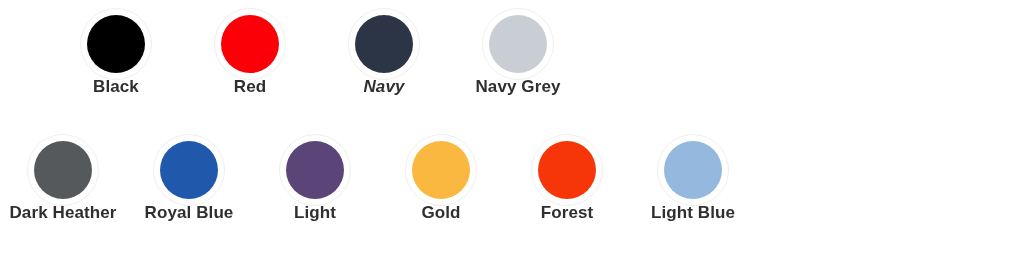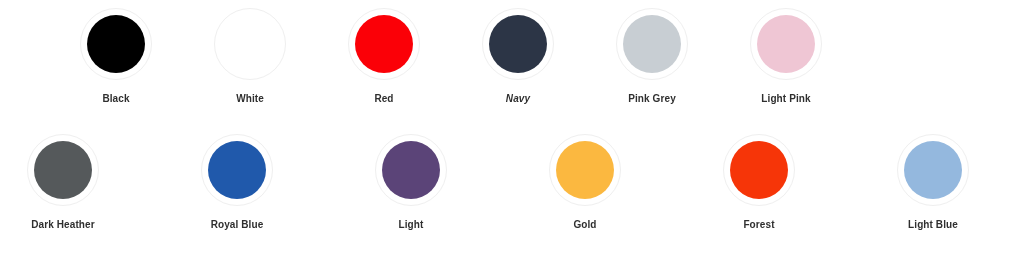--- a/index.html
+++ b/index.html
@@ -35,21 +35,20 @@
   .swatch-row.row-top {
     top: 8px;
     padding-left: 49px;
     box-sizing: border-box;
   }
 
   .swatch-row.row-bottom {
     top: 134px;
     padding-left: 0px;
     box-sizing: border-box;
-    gap: 48px;
   }
 
   .swatch {
     display: flex;
     flex-direction: column;
     align-items: center;
     box-sizing: border-box;
   }
 
   .row-top .swatch {
@@ -73,22 +72,22 @@
   }
 
   .swatch-fill {
     width: 58px;
     height: 58px;
     border-radius: 50%;
     box-sizing: border-box;
   }
 
   .swatch-label {
-    margin-top: 12px;
-    font-size: 10px;
+    margin-top: 0;
+    font-size: 17px;
     font-weight: bold;
     color: #2f2f2f;
     white-space: nowrap;
     letter-spacing: 0.1px;
     line-height: 14px;
   }
 </style>
 </head>
 <body style="background: rgb(255, 255, 255);">
 
@@ -96,47 +95,35 @@
 
   <div class="swatch-row row-top">
     <div class="swatch">
       <div class="swatch-ring" style="border-color: rgb(239, 239, 239);">
         <div class="swatch-fill" style="background: rgb(0, 0, 0);"></div>
       </div>
       <div class="swatch-label" style="color: rgb(47, 47, 47);">Black</div>
     </div>
     <div class="swatch">
       <div class="swatch-ring" style="border-color: rgb(239, 239, 239);">
-        <div class="swatch-fill" style="background: rgb(255, 255, 255);"></div>
-      </div>
-      <div class="swatch-label" style="color: rgb(47, 47, 47);">White</div>
-    </div>
-    <div class="swatch">
-      <div class="swatch-ring" style="border-color: rgb(239, 239, 239);">
         <div class="swatch-fill" style="background: rgb(251, 0, 7);"></div>
       </div>
       <div class="swatch-label" style="color: rgb(47, 47, 47);">Red</div>
     </div>
     <div class="swatch">
       <div class="swatch-ring" style="border-color: rgb(239, 239, 239);">
         <div class="swatch-fill" style="background: rgb(44, 53, 70);"></div>
       </div>
       <div class="swatch-label" style="color: rgb(47, 47, 47); font-style: italic;">Navy</div>
     </div>
     <div class="swatch">
       <div class="swatch-ring" style="border-color: rgb(239, 239, 239);">
         <div class="swatch-fill" style="background: rgb(200, 206, 211);"></div>
       </div>
-      <div class="swatch-label" style="color: rgb(47, 47, 47);">Pink Grey</div>
-    </div>
-    <div class="swatch">
-      <div class="swatch-ring" style="border-color: rgb(239, 239, 239);">
-        <div class="swatch-fill" style="background: rgb(239, 198, 212);"></div>
-      </div>
-      <div class="swatch-label" style="color: rgb(47, 47, 47);">Light Pink</div>
+      <div class="swatch-label" style="color: rgb(47, 47, 47);">Navy Grey</div>
     </div>
   </div>
 
   <div class="swatch-row row-bottom">
     <div class="swatch">
       <div class="swatch-ring" style="border-color: rgb(239, 239, 239);">
         <div class="swatch-fill" style="background: rgb(85, 89, 91);"></div>
       </div>
       <div class="swatch-label" style="color: rgb(47, 47, 47);">Dark Heather</div>
     </div>

